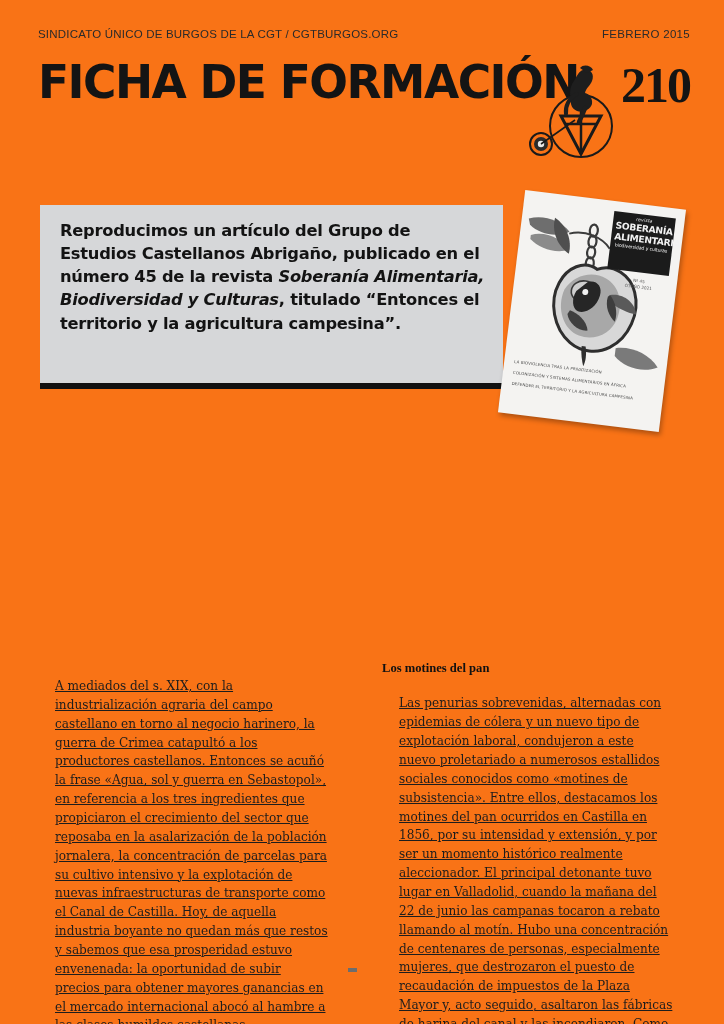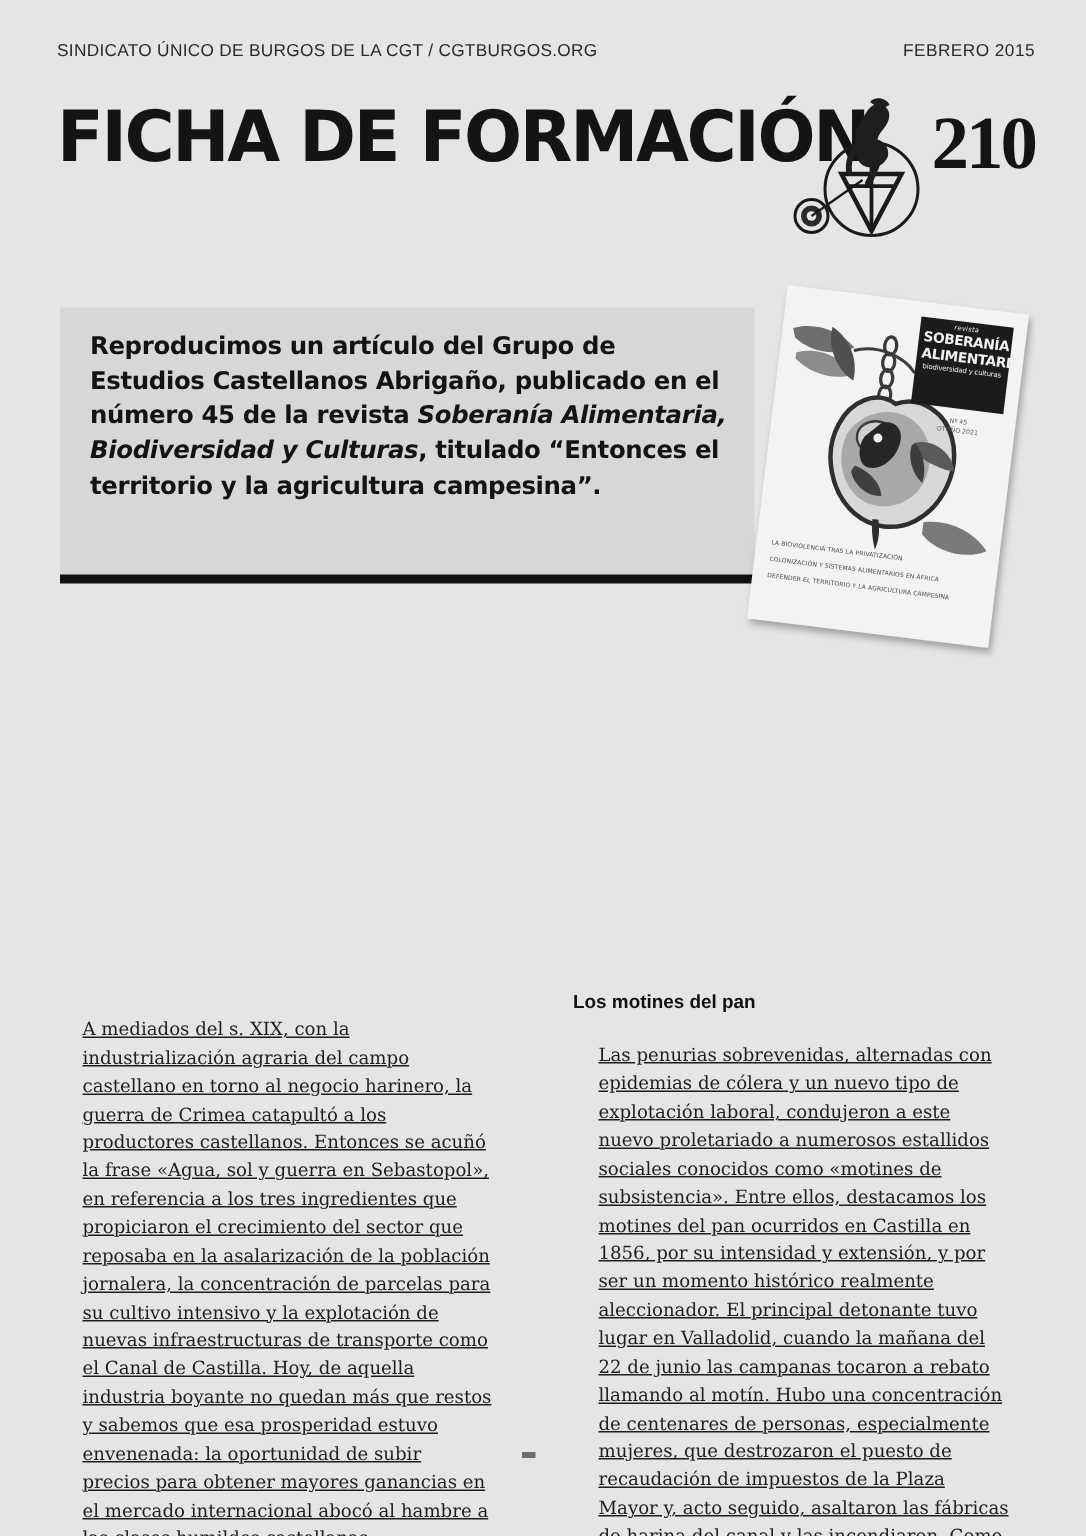--- a/index.html
+++ b/index.html
@@ -14,21 +14,21 @@
     overflow: hidden;
     font-family: "Liberation Sans", sans-serif;
     color: #1a1a1a;
   }
 
   .page {
     position: absolute;
     left: 0; top: 0;
     width: 724px;
     height: 1024px;
-    background: #e5e5e5;
+    background: #f97316;
   }
 
   
   .masthead {
     position: absolute;
     left: 38px;
     top: 28px;
     width: 652px;
   }
   .masthead-top {
@@ -38,21 +38,21 @@
     font-size: 11.5px;
     letter-spacing: 0.2px;
     color: #2a2a2a;
     font-family: "Liberation Sans", sans-serif;
   }
   .masthead-source { white-space: nowrap; }
   .masthead-date { white-space: nowrap; letter-spacing: 0.3px; }
 
   .masthead-title-row {
     position: relative;
-    margin-top: 30px;
+    margin-top: 20px;
     height: 92px;
   }
   .ficha-title {
     position: absolute;
     left: 0;
     top: 0;
     font-family: "DejaVu Sans", sans-serif;
     font-weight: bold;
     font-size: 47px;
     letter-spacing: -1.6px;
@@ -251,21 +251,21 @@
   .col {
     width: 308px;
     font-family: "DejaVu Serif", serif;
     font-size: 12.1px;
     line-height: 1.56;
     color: #1d1d1d;
     text-align: left;
   }
   .col p { margin: 17px; text-decoration: underline; }
   .col-head {
-    font-family: Liberation Sans, sans-serif;
+    font-family: Liberation Serif, serif;
     font-weight: bold;
     font-size: 12.6px;
     line-height: 1.3;
     margin: 0 0 18px 0;
     color: #111111;
   }
   .col-divider-mark {
     position: absolute;
     left: 348px;
     top: 968px;

